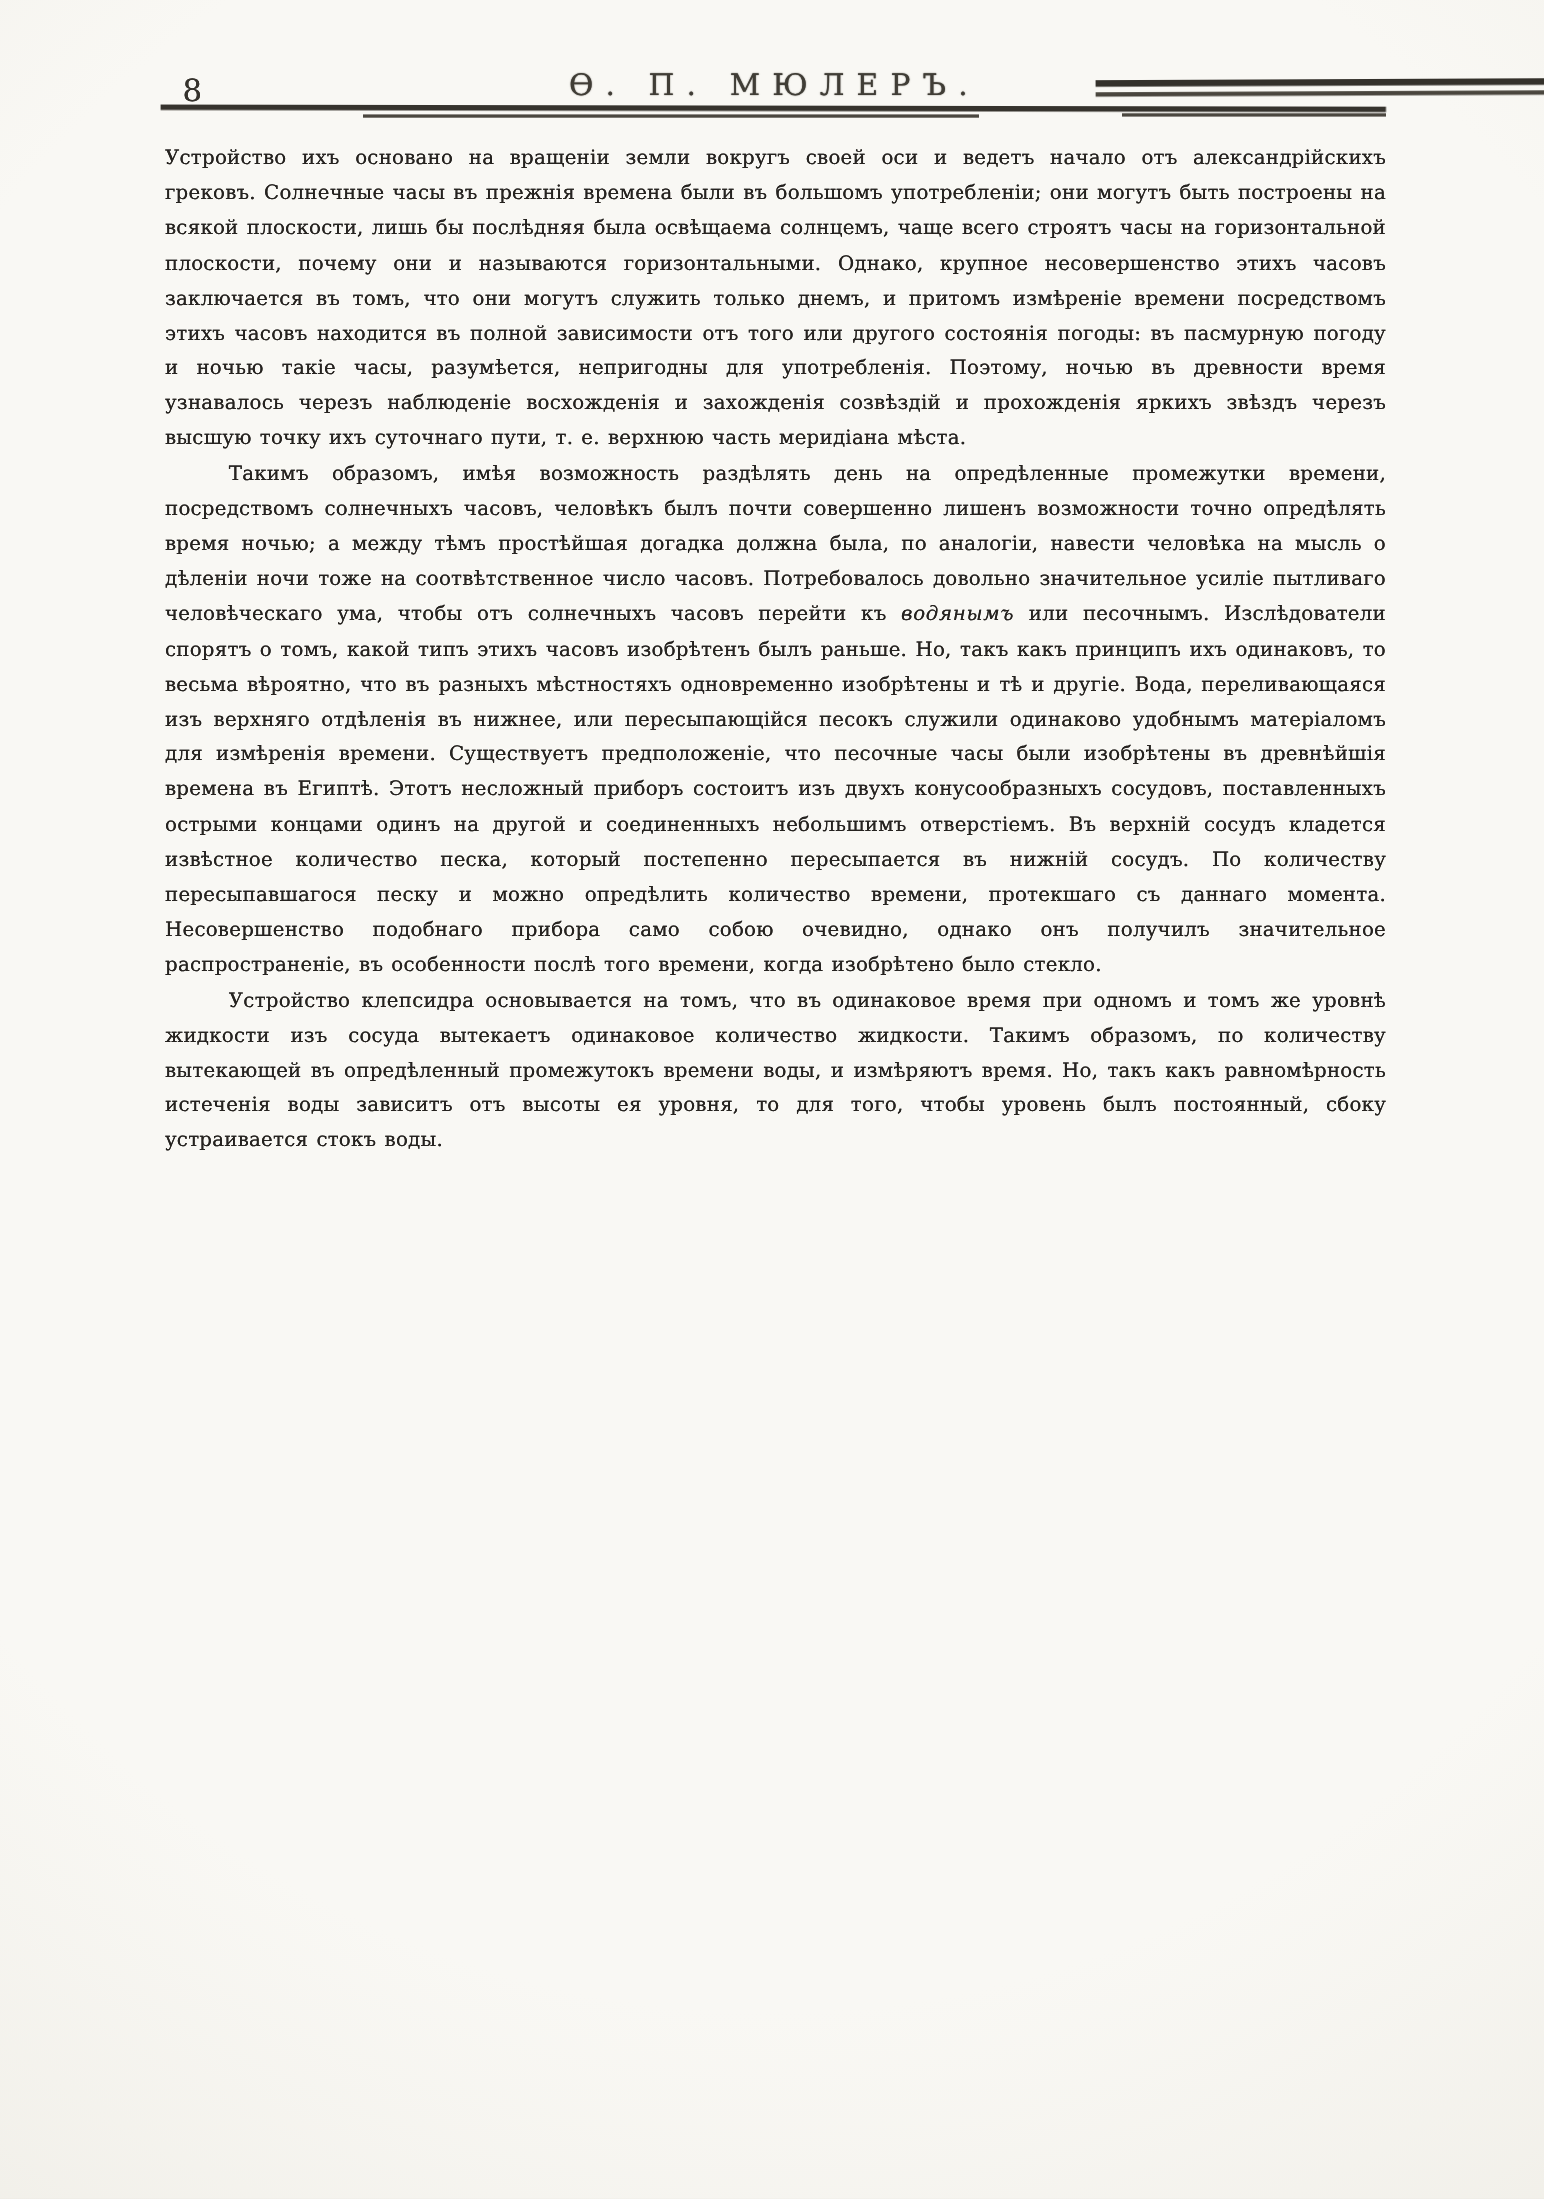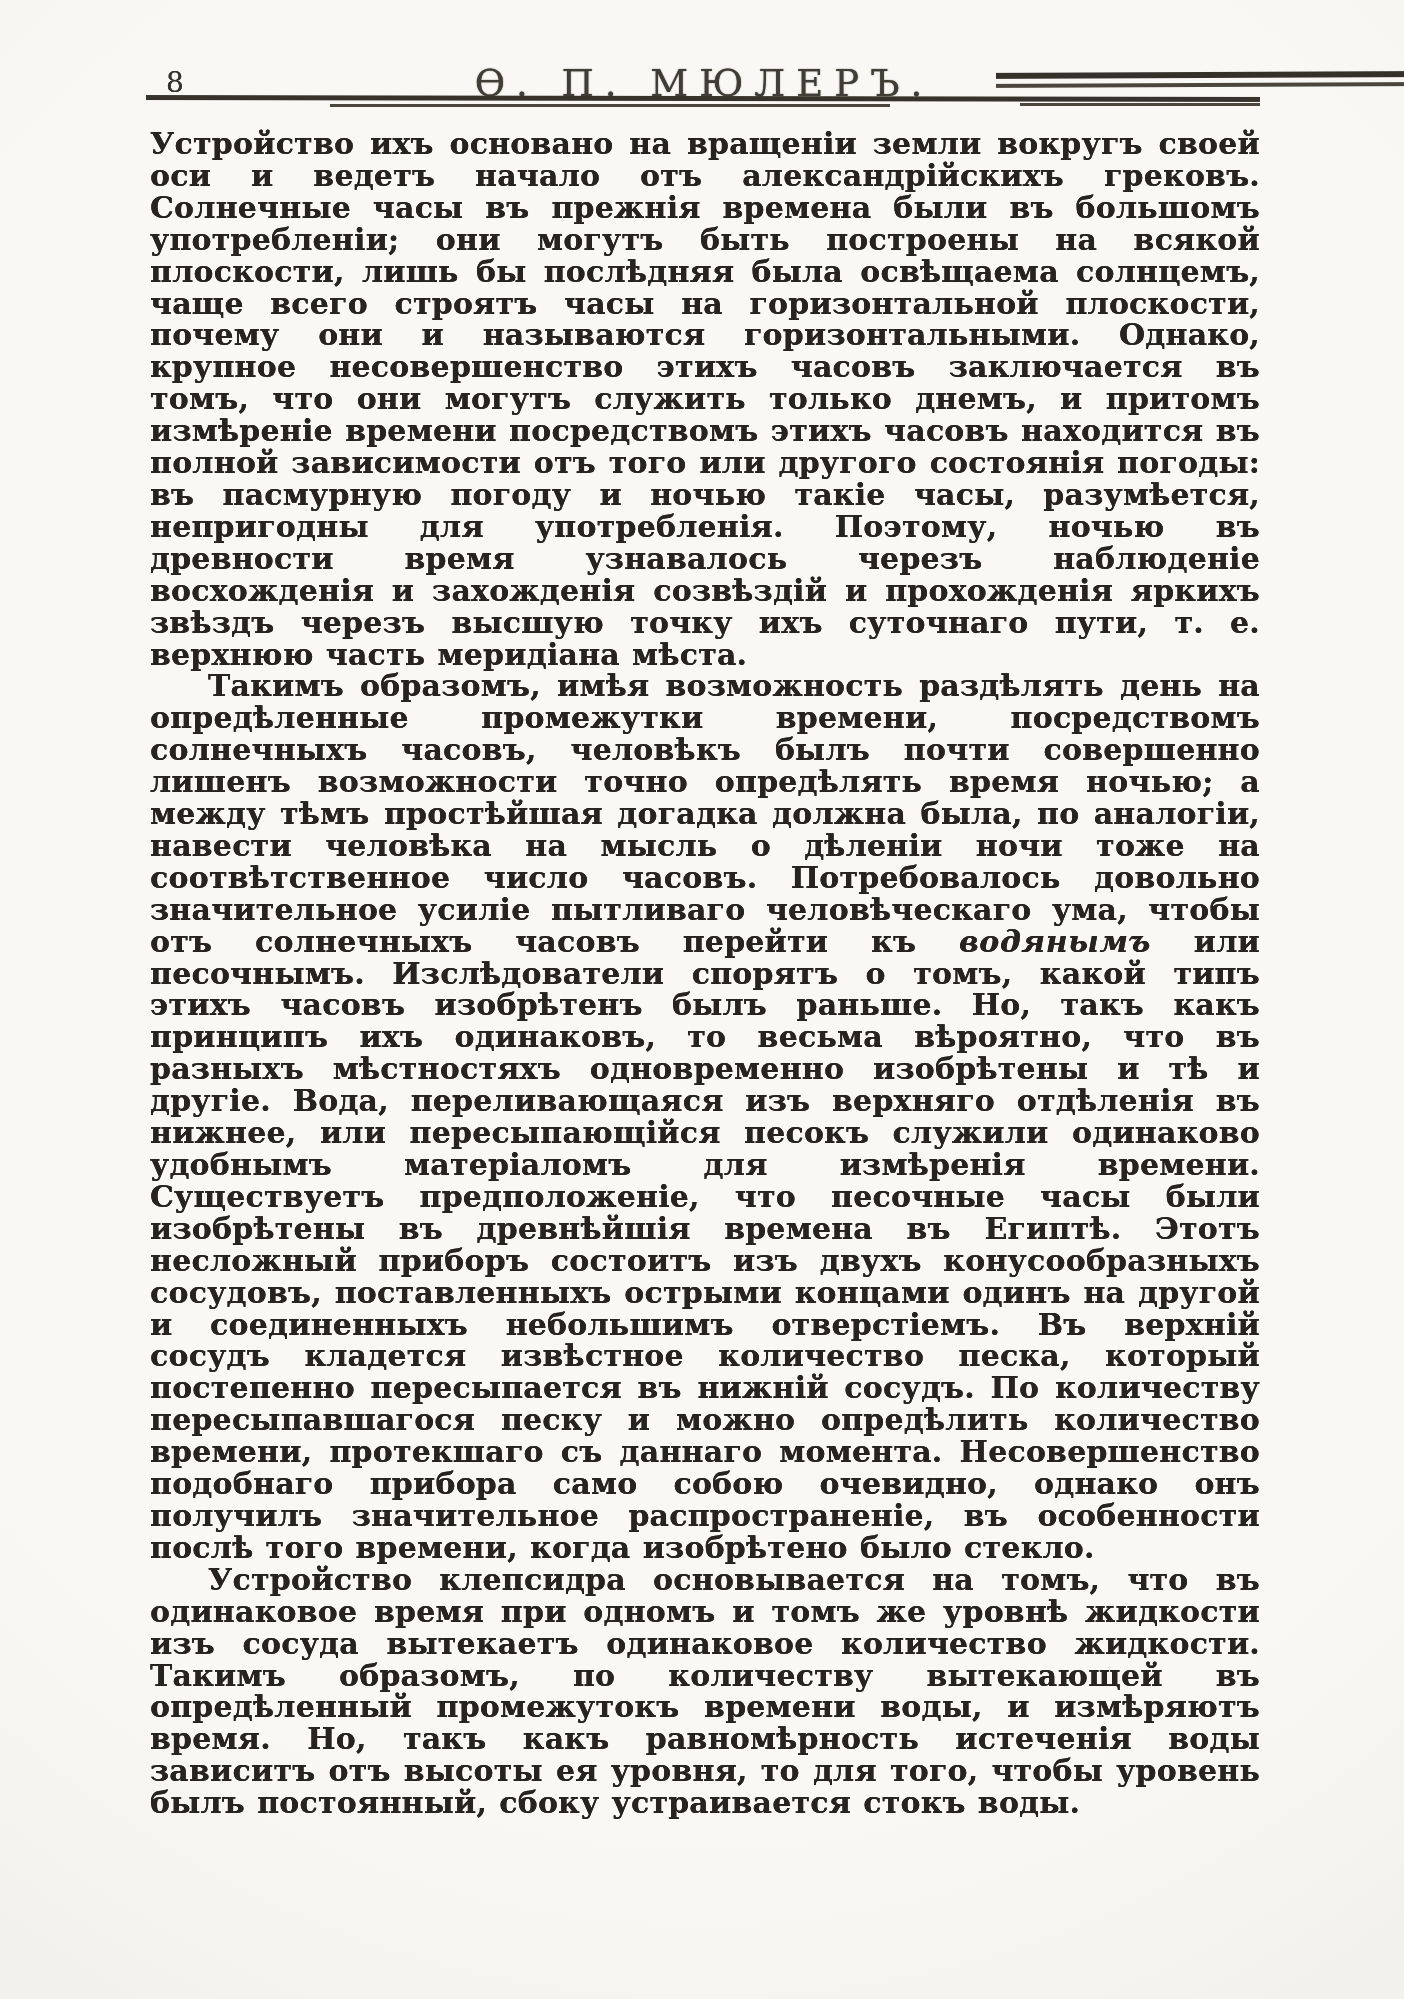--- a/index.html
+++ b/index.html
@@ -33,21 +33,21 @@
     font-size: 28px;
     color: #35322c;
     text-shadow: 0 0 0.6px #35322c;
   }
   .running-title {
     position: absolute;
     left: 0;
     right: 0;
     top: 4px;
     text-align: center;
-    font-size: 37px;
+    font-size: 27px;
     letter-spacing: 11px;
     color: #403d36;
     filter: blur(0.7px);
     text-shadow: 0 0 1.2px #403d36;
     white-space: nowrap;
   }
   .title-dash-right {
     position: absolute;
     top: 14px;
     left: 848px;
@@ -85,28 +85,27 @@
     height: 3px;
     background: #4b473f;
     filter: blur(0.7px);
   }
   
   .page-body {
     position: absolute;
     top: 128px;
     left: 150px;
     width: 1110px;
-    font-size: 30px;
+    font-size: 18px;
     line-height: 31.9px;
     text-align: justify;
     letter-spacing: 0.2px;
     word-spacing: 1.5px;
     color: #262320;
     text-shadow: 0 0 0.55px #262320;
-    font-weight: bold;
   }
   .page-body p {
     margin: 0;
   }
   .page-body p.indent {
     text-indent: 58px;
   }
   .page-body i {
     font-style: italic;
     letter-spacing: 0.6px;

